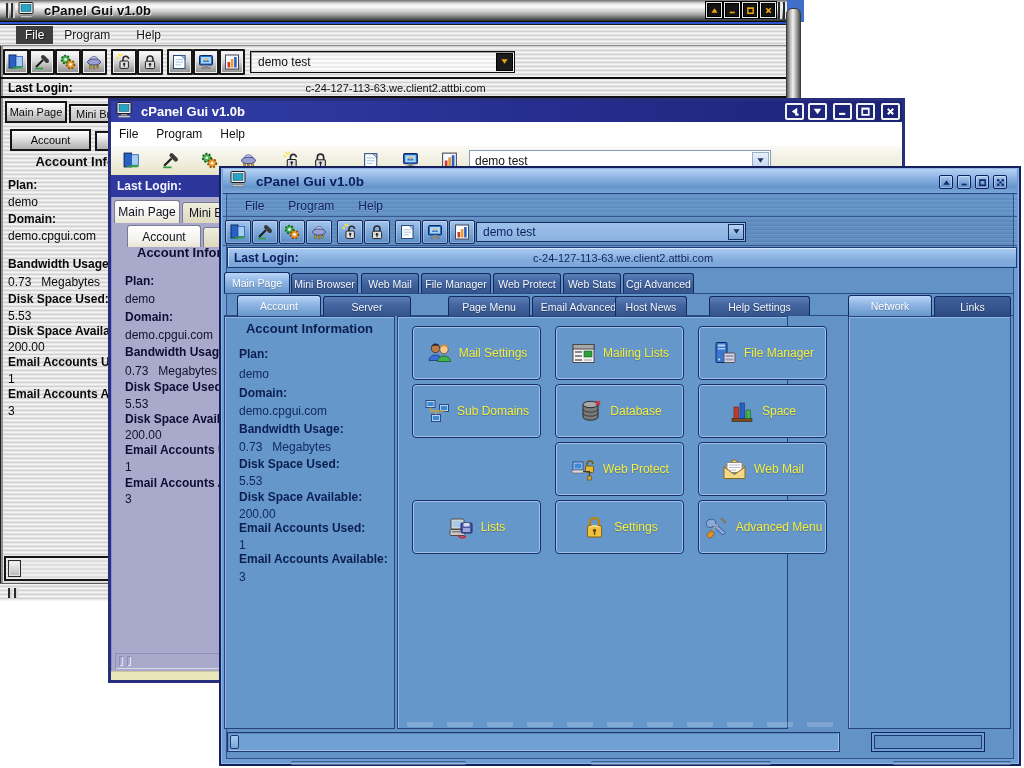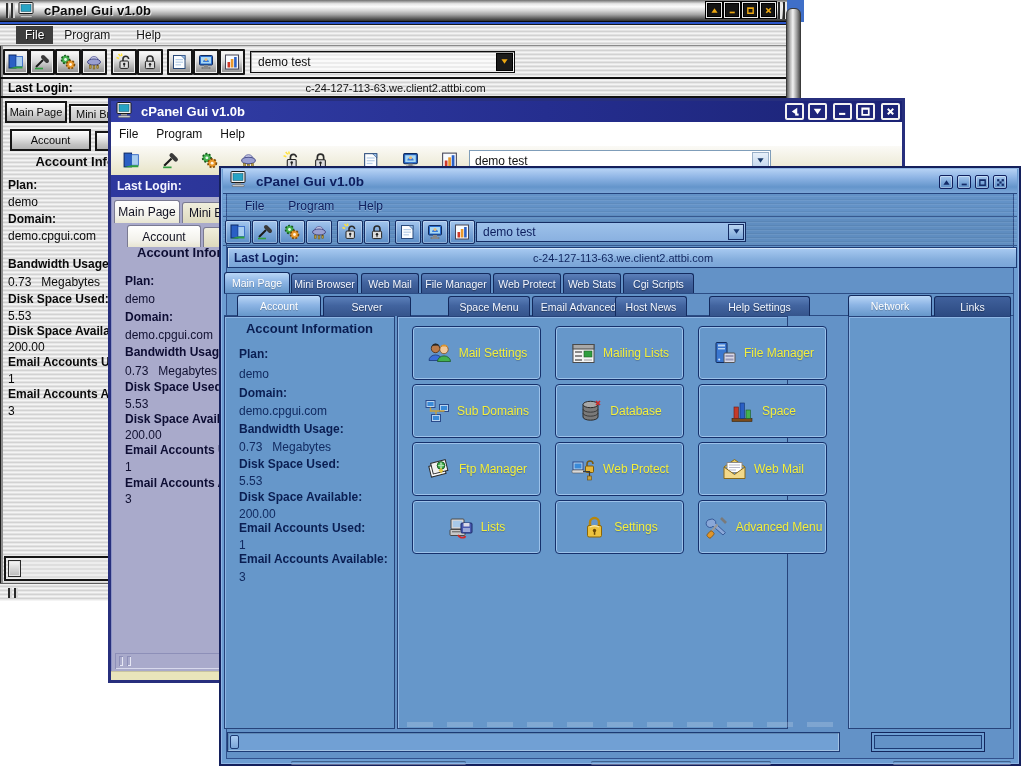--- a/index.html
+++ b/index.html
@@ -696,26 +696,26 @@
       <span class="abs fr-ll-label">Last Login:</span>
       <span class="abs fr-ll-value">c-24-127-113-63.we.client2.attbi.com</span>
     </div>
     <div class="abs fr-tabrow1">
       <span class="fr-tab sel" style="left:0px;   width:66px;">Main Page</span>
       <span class="fr-tab" style="left:67px;  width:67px;">Mini Browser</span>
       <span class="fr-tab" style="left:137px; width:58px;">Web Mail</span>
       <span class="fr-tab" style="left:197px; width:70px;">File Manager</span>
       <span class="fr-tab" style="left:269px; width:68px;">Web Protect</span>
       <span class="fr-tab" style="left:339px; width:58px;">Web Stats</span>
-      <span class="fr-tab" style="left:399px; width:71px;">Cgi Scripts</span>
+      <span class="fr-tab" style="left:399px; width:71px;">Cgi Advanced</span>
     </div>
     <div class="abs fr-tabrow2">
       <span class="fr-tab sel" style="left:13px;  width:84px;">Account</span>
       <span class="fr-tab" style="left:99px;  width:88px;">Server</span>
-      <span class="fr-tab" style="left:224px; width:82px;">Space Menu</span>
+      <span class="fr-tab" style="left:224px; width:82px;">Page Menu</span>
       <span class="fr-tab" style="left:308px; width:93px;">Email Advanced</span>
       <span class="fr-tab" style="left:391px; width:72px;">Host News</span>
       <span class="fr-tab" style="left:485px; width:101px;">Help Settings</span>
       <span class="fr-tab sel" style="left:624px; width:84px;">Network</span>
       <span class="fr-tab dark" style="left:710px; width:77px;">Links</span>
     </div>
 
     <div class="abs fr-panel" id="fr-panel-left">
       <div class="abs fr-acct-head">Account Information</div>
       <div class="abs fr-acct-label" style="left:14px; top:30px;">Plan:</div>
@@ -764,26 +764,20 @@
             <use href="#i-database"></use>
           </svg>
           <span class="fr-grid-label">Database</span>
         </div>
       <div class="fr-grid-btn" style="left:300px; top:67px;">
           <svg>
             <use href="#i-logs"></use>
           </svg>
           <span class="fr-grid-label">Space</span>
         </div>
-      <div class="fr-grid-btn" style="left:14px;  top:125px;">
-          <svg>
-            <use href="#i-ftp"></use>
-          </svg>
-          <span class="fr-grid-label">Ftp Manager</span>
-        </div>
       <div class="fr-grid-btn" style="left:157px; top:125px;">
           <svg>
             <use href="#i-webprotect"></use>
           </svg>
           <span class="fr-grid-label">Web Protect</span>
         </div>
       <div class="fr-grid-btn" style="left:300px; top:125px;">
           <svg>
             <use href="#i-webmail"></use>
           </svg>

